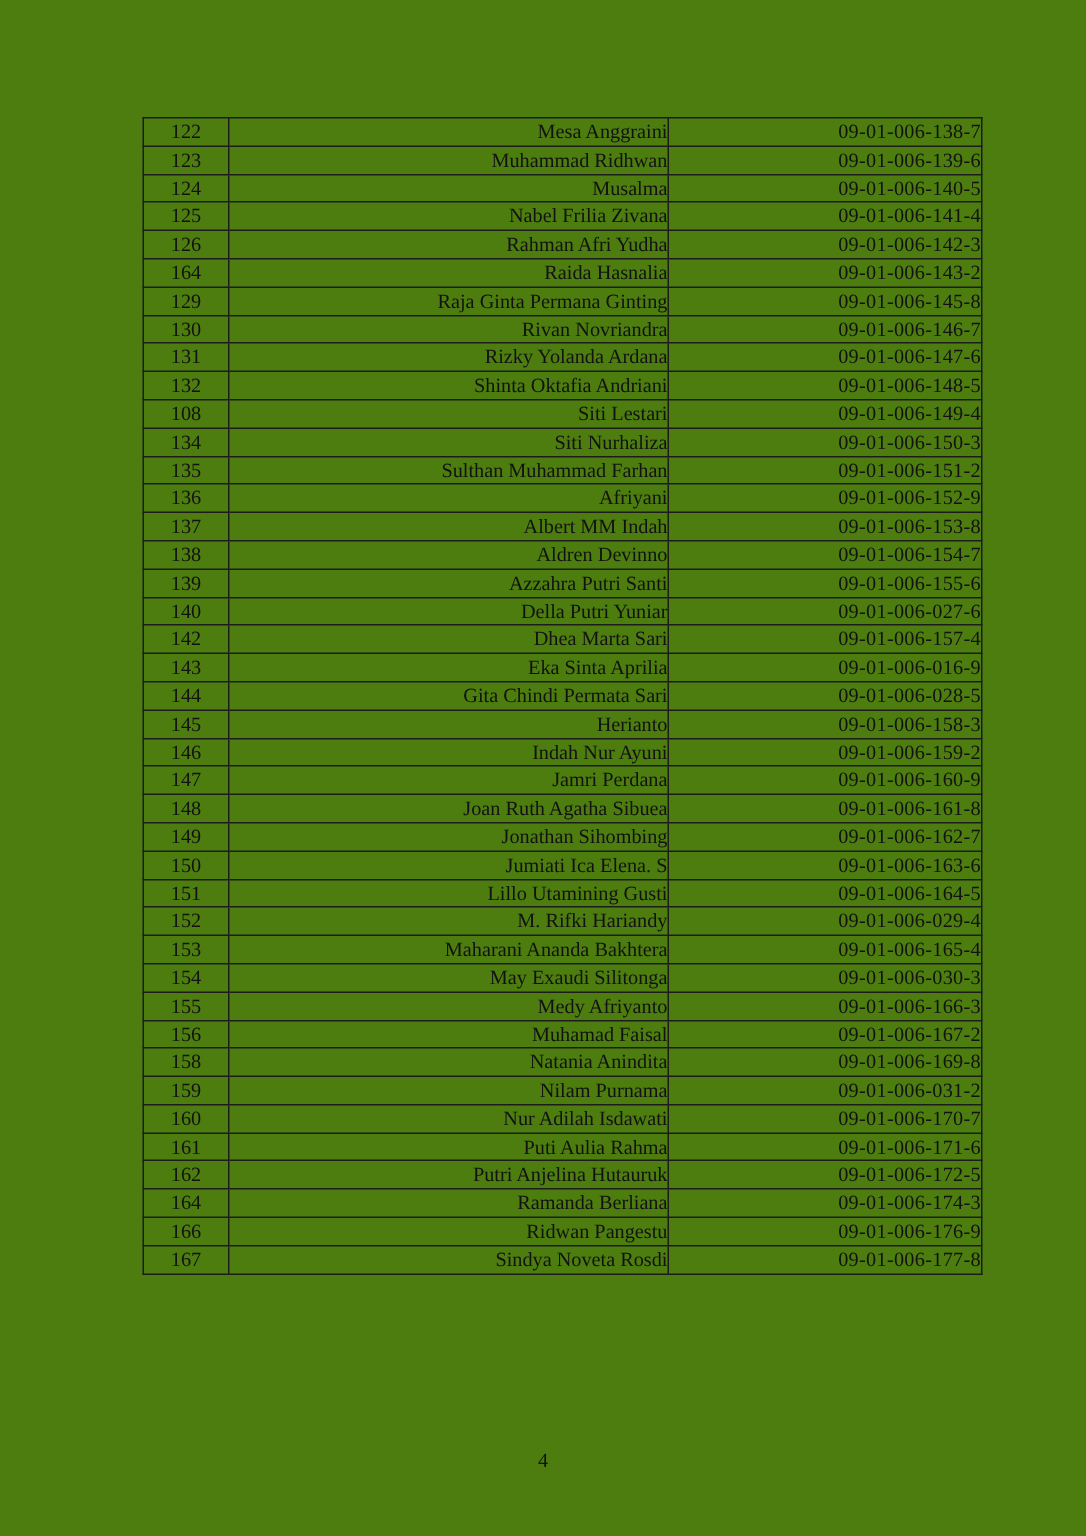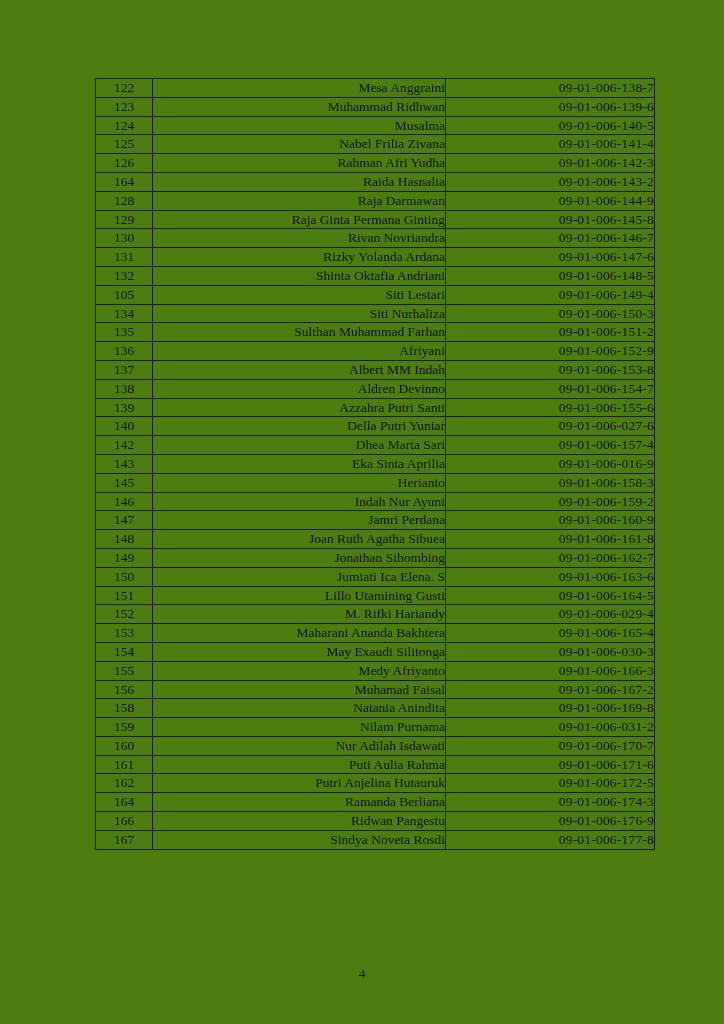--- a/index.html
+++ b/index.html
@@ -95,46 +95,41 @@
           <td class="col-no">126</td>
           <td class="col-name">Rahman Afri Yudha</td>
           <td class="col-id">09-01-006-142-3</td>
         </tr>
         <tr>
           <td class="col-no">164</td>
           <td class="col-name">Raida Hasnalia</td>
           <td class="col-id">09-01-006-143-2</td>
         </tr>
         <tr>
-          <td class="col-no">128</td>
-          <td class="col-name">Raja Darmawan</td>
-          <td class="col-id">09-01-006-144-9</td>
-        </tr>
-        <tr>
           <td class="col-no">129</td>
           <td class="col-name">Raja Ginta Permana Ginting</td>
           <td class="col-id">09-01-006-145-8</td>
         </tr>
         <tr>
           <td class="col-no">130</td>
           <td class="col-name">Rivan Novriandra</td>
           <td class="col-id">09-01-006-146-7</td>
         </tr>
         <tr>
           <td class="col-no">131</td>
           <td class="col-name">Rizky Yolanda Ardana</td>
           <td class="col-id">09-01-006-147-6</td>
         </tr>
         <tr>
           <td class="col-no">132</td>
           <td class="col-name">Shinta Oktafia Andriani</td>
           <td class="col-id">09-01-006-148-5</td>
         </tr>
         <tr>
-          <td class="col-no">105</td>
+          <td class="col-no">108</td>
           <td class="col-name">Siti Lestari</td>
           <td class="col-id">09-01-006-149-4</td>
         </tr>
         <tr>
           <td class="col-no">134</td>
           <td class="col-name">Siti Nurhaliza</td>
           <td class="col-id">09-01-006-150-3</td>
         </tr>
         <tr>
           <td class="col-no">135</td>
@@ -170,20 +165,25 @@
           <td class="col-no">142</td>
           <td class="col-name">Dhea Marta Sari</td>
           <td class="col-id">09-01-006-157-4</td>
         </tr>
         <tr>
           <td class="col-no">143</td>
           <td class="col-name">Eka Sinta Aprilia</td>
           <td class="col-id">09-01-006-016-9</td>
         </tr>
         <tr>
+          <td class="col-no">144</td>
+          <td class="col-name">Gita Chindi Permata Sari</td>
+          <td class="col-id">09-01-006-028-5</td>
+        </tr>
+        <tr>
           <td class="col-no">145</td>
           <td class="col-name">Herianto</td>
           <td class="col-id">09-01-006-158-3</td>
         </tr>
         <tr>
           <td class="col-no">146</td>
           <td class="col-name">Indah Nur Ayuni</td>
           <td class="col-id">09-01-006-159-2</td>
         </tr>
         <tr>

